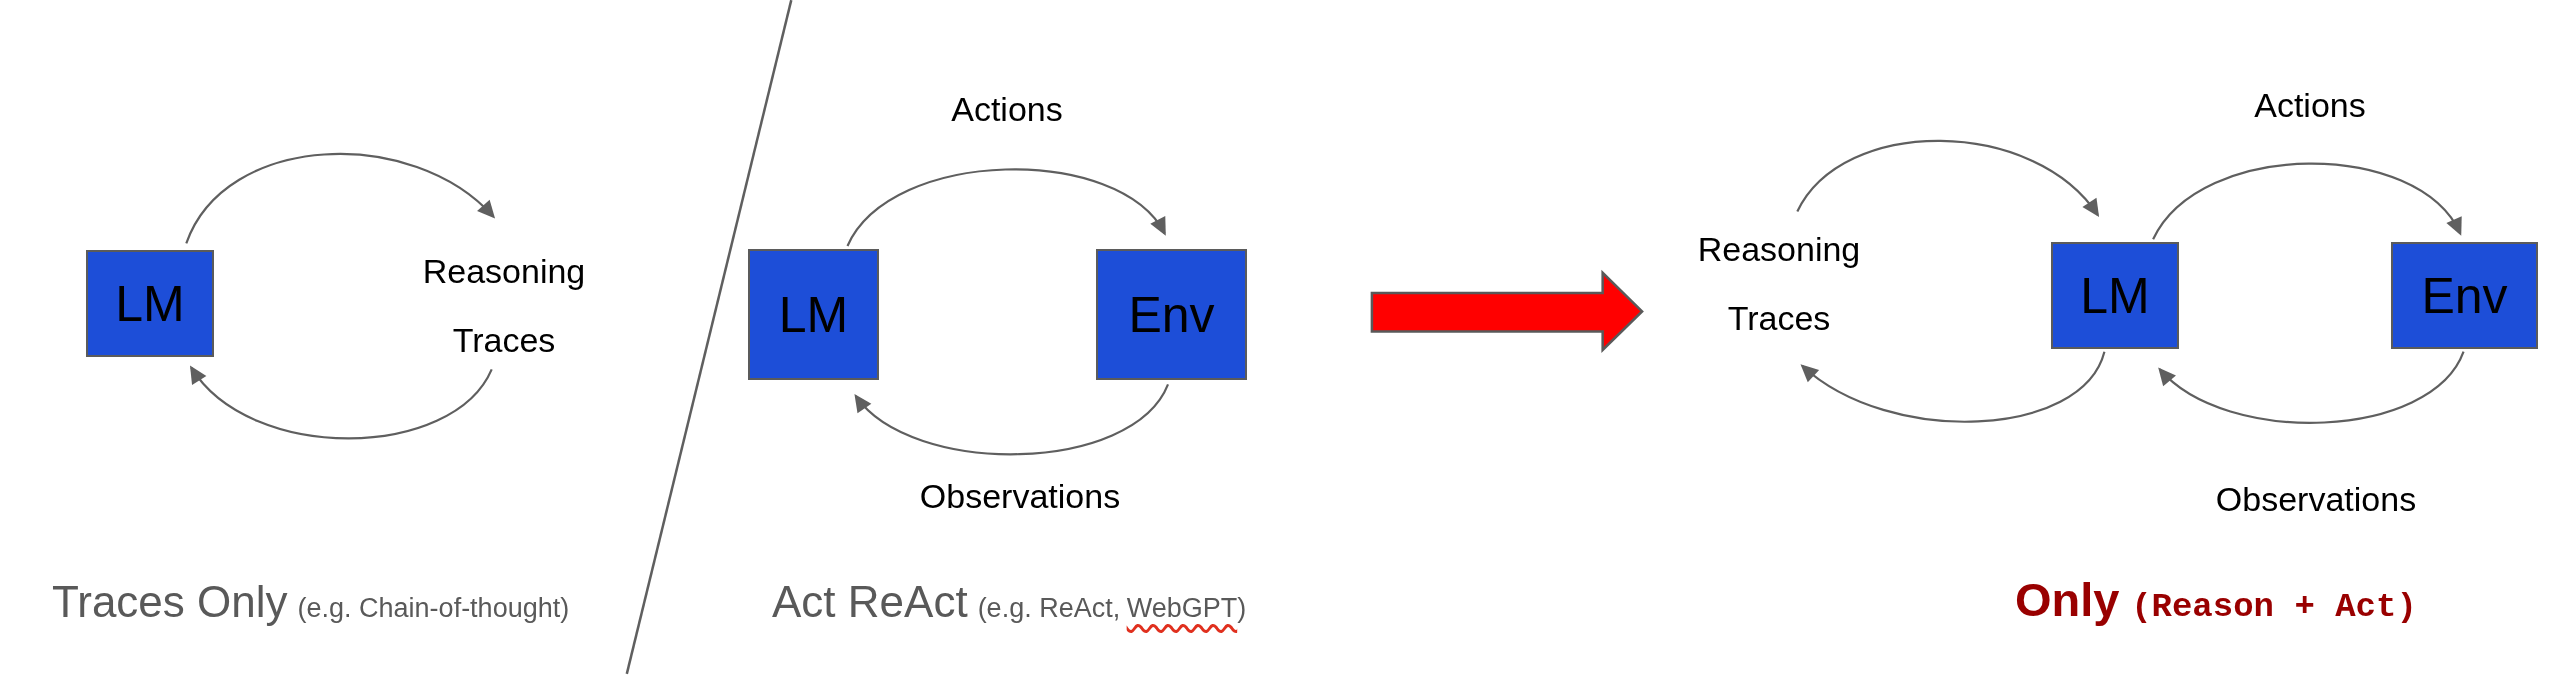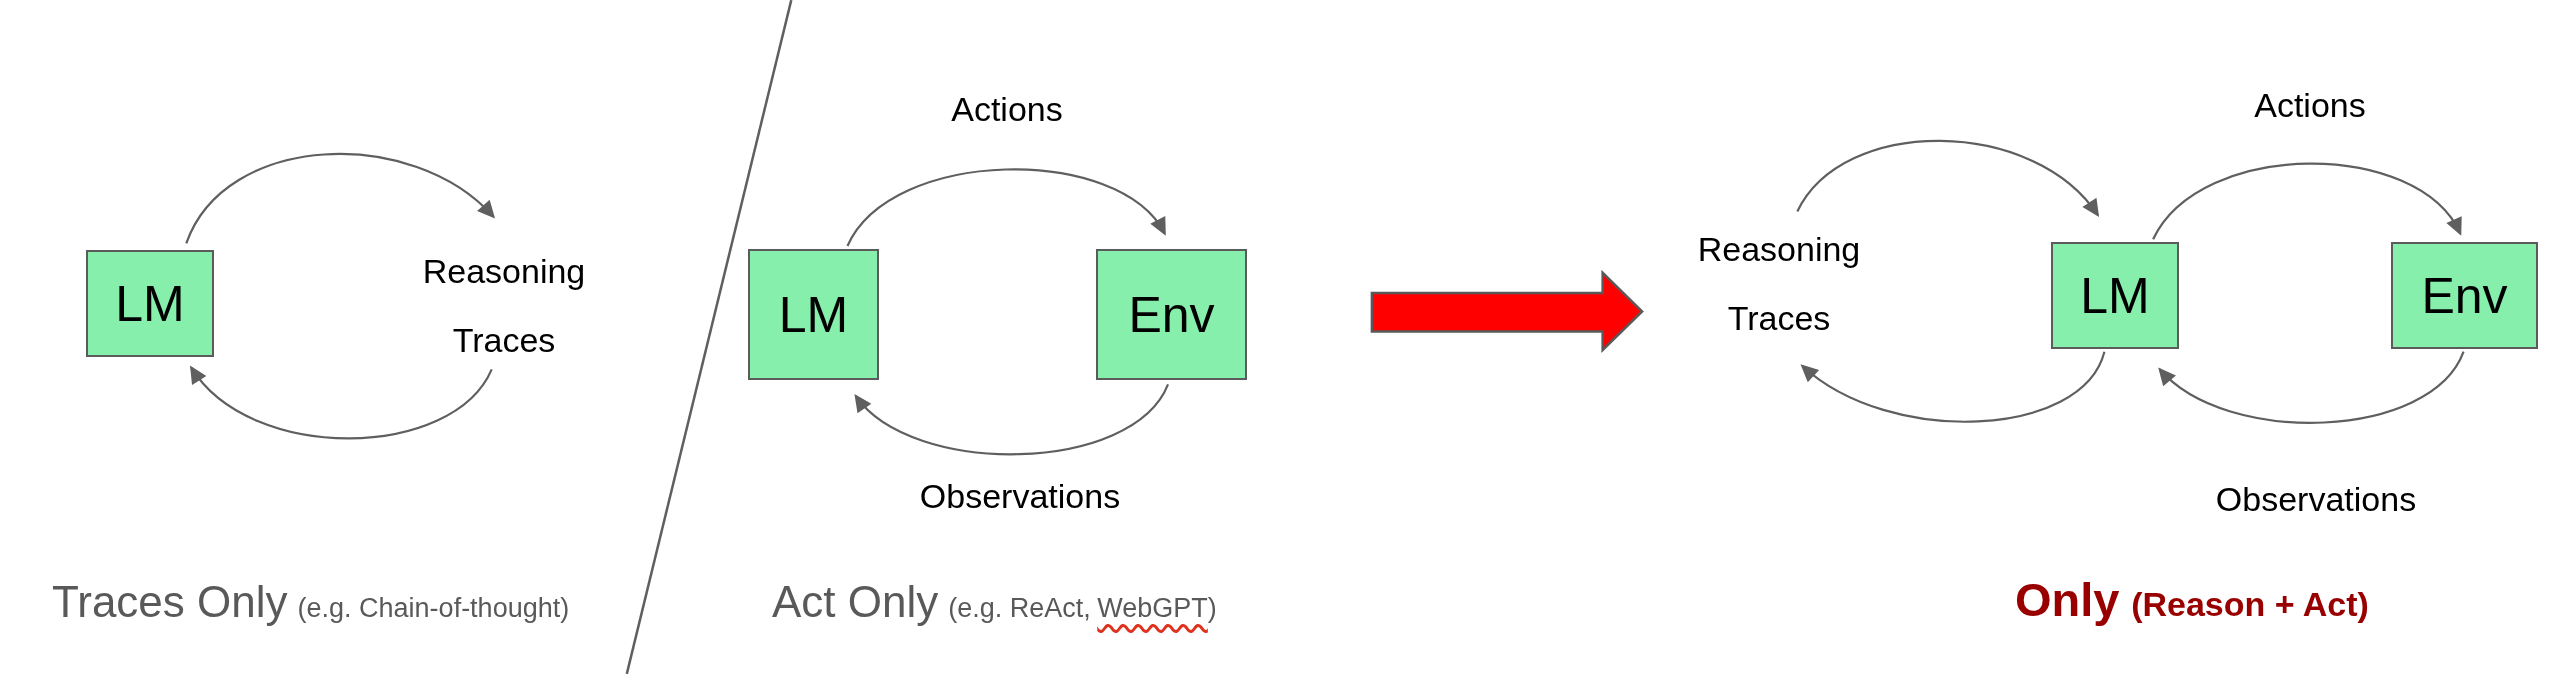--- a/index.html
+++ b/index.html
@@ -10,21 +10,21 @@
     background: #ffffff;
     font-family: "Liberation Sans", sans-serif;
     overflow: hidden;
   }
   #diagram-svg { position: absolute; left: 0; top: 0; z-index: 1; }
   .arc { fill: none; stroke: #5f5f5f; stroke-width: 2.6px; }
   .node-box {
     position: absolute;
     z-index: 2;
     box-sizing: border-box;
-    background: #86efac;
+    background: #1d4ed8;
     border: 2.5px solid #5b5b5b;
     display: flex;
     align-items: center;
     justify-content: center;
     font-size: 50px;
     color: #000000;
   }
   .flow-label {
     position: absolute;
     z-index: 2;
@@ -37,21 +37,21 @@
   .flow-label.two-line { line-height: 69px; white-space: normal; }
   .caption {
     position: absolute;
     z-index: 2;
     color: #595959;
     font-size: 44px;
     white-space: nowrap;
   }
   .caption .subtitle { font-size: 27px; margin-left: 10px; }
   .caption.react-caption { color: #990000; font-weight: bold; font-size: 47px; }
-  .caption.react-caption .subtitle { font-size: 34px; margin-left: 11.7px; }
+  .caption.react-caption .subtitle { font-size: 34px; margin-left: 11.7px; font-family: Liberation Mono, monospace; }
   .squiggle-word {
     text-decoration-line: underline;
     text-decoration-style: wavy;
     text-decoration-color: #e0301e;
     text-decoration-thickness: 2.5px;
     text-underline-offset: 6.7px;
   }
 </style>
 </head>
 <body>
@@ -101,21 +101,21 @@
     <span>LM</span>
   </div>
 
   <div class="node-box" style="left:1096px; top:249px; width:151px; height:131px;">
     <span>Env</span>
   </div>
 
   <div class="flow-label" style="left:852px; top:473px; width:336px;">Observations</div>
 
   <div class="caption" style="left:772px; top:577px;">
-    <span>Act Only</span><span class="subtitle"><span>(e.g. ReAct,</span><span class="squiggle-word" style="margin-left:0.24em;">WebGPT</span><span>)</span></span>
+    <span>Act ReAct</span><span class="subtitle"><span>(e.g. ReAct,</span><span class="squiggle-word" style="margin-left:0.24em;">WebGPT</span><span>)</span></span>
   </div>
 
   <div class="flow-label two-line" style="left:1643px; top:215px; width:272px;">
     <div>Reasoning</div>
     <div>Traces</div>
   </div>
 
   <div class="flow-label" style="left:2142px; top:82px; width:336px;">Actions</div>
 
   <div class="node-box" style="left:2051px; top:242px; width:128px; height:107px;">

